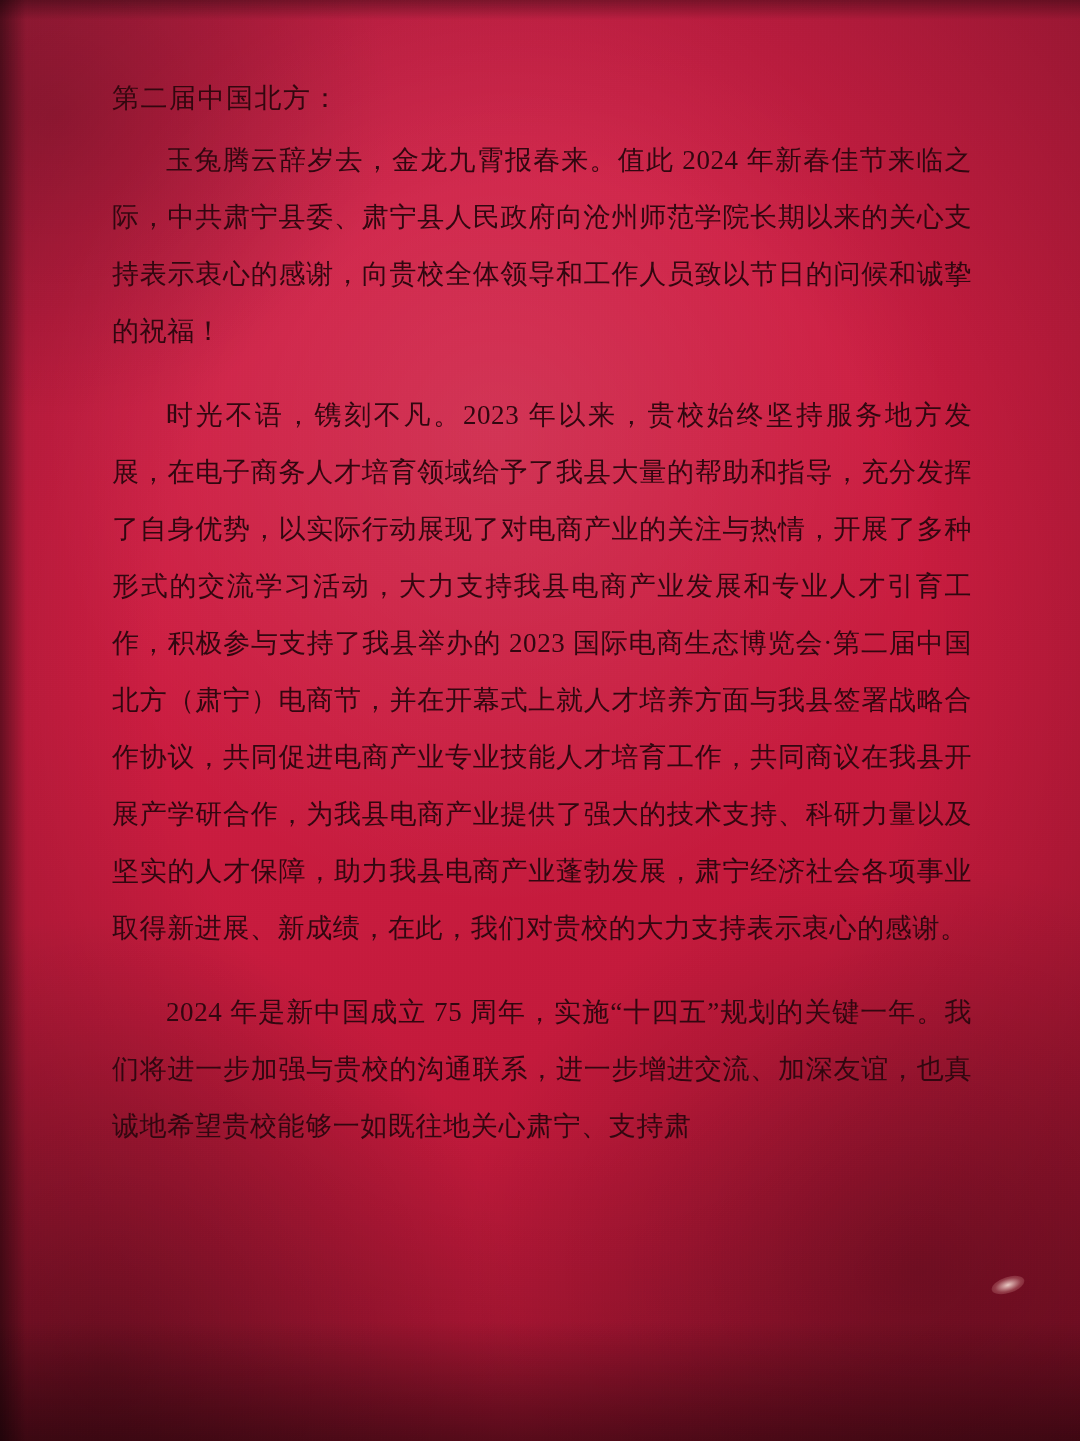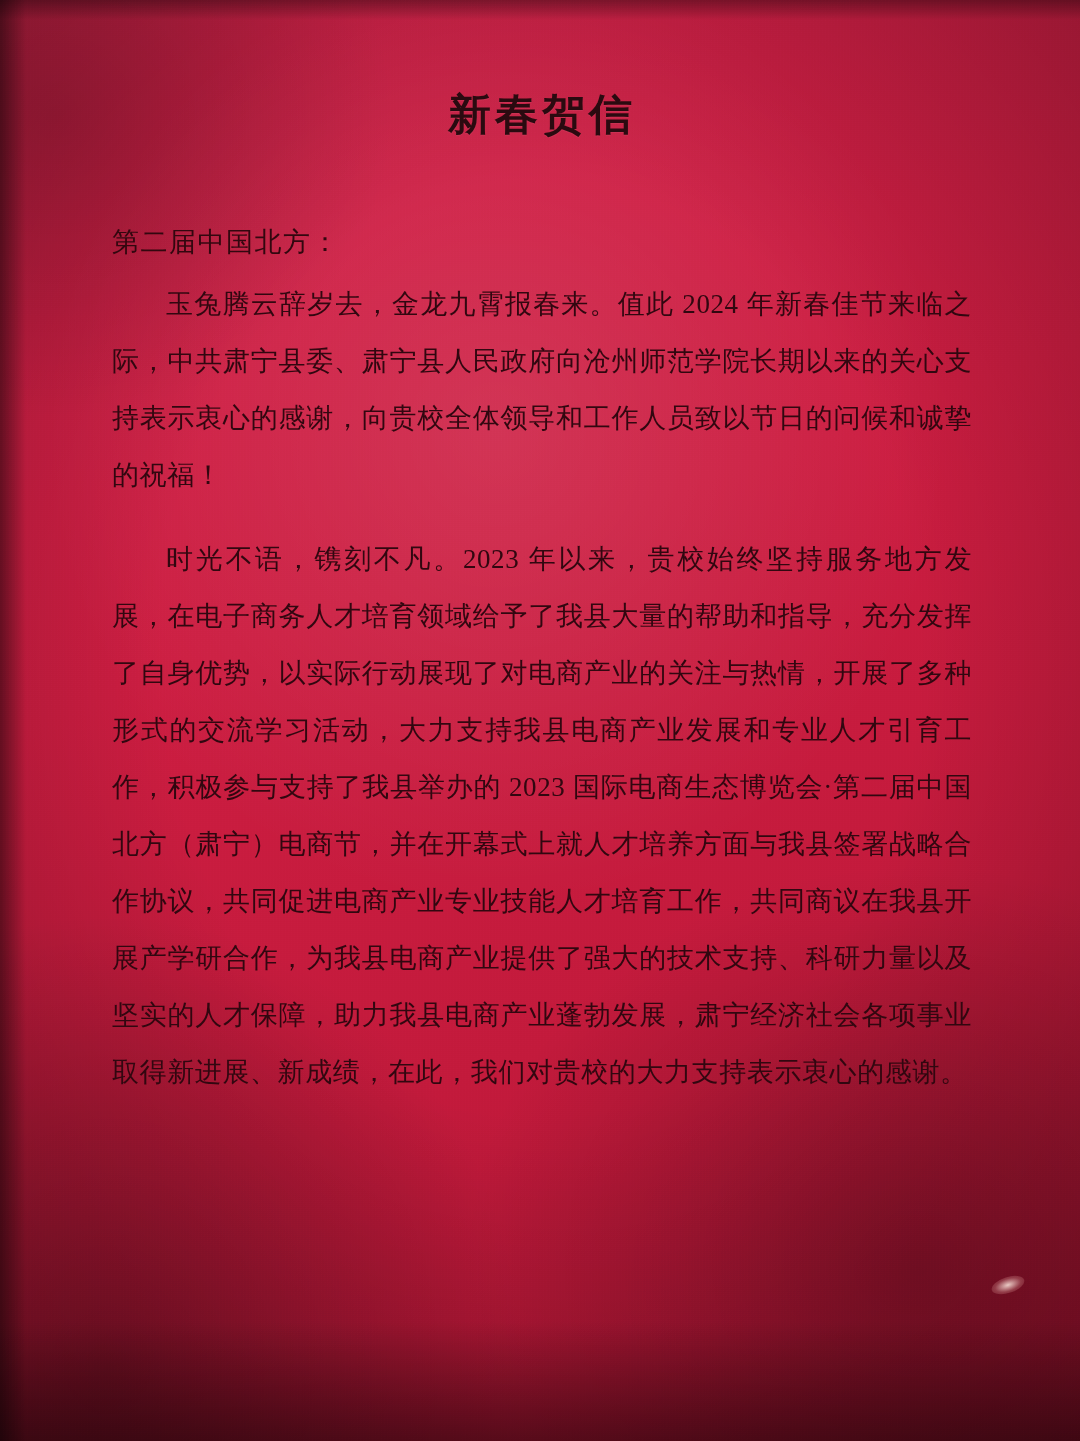--- a/index.html
+++ b/index.html
@@ -104,23 +104,23 @@
   .body-para.first { margin-top: 16px; }
 </style>
 </head>
 <body>
 
 <div class="page">
   <div class="edge-dark-top"></div>
   <div class="edge-dark-left"></div>
 
   <div class="content">
-    <h1 class="doc-title">新春贺信</h1>
     <div class="salutation">第二届中国北方：</div>
     <p class="body-para first">玉兔腾云辞岁去，金龙九霄报春来。值此 2024 年新春佳节来临之际，中共肃宁县委、肃宁县人民政府向沧州师范学院长期以来的关心支持表示衷心的感谢，向贵校全体领导和工作人员致以节日的问候和诚挚的祝福！</p>
     <p class="body-para">时光不语，镌刻不凡。2023 年以来，贵校始终坚持服务地方发展，在电子商务人才培育领域给予了我县大量的帮助和指导，充分发挥了自身优势，以实际行动展现了对电商产业的关注与热情，开展了多种形式的交流学习活动，大力支持我县电商产业发展和专业人才引育工作，积极参与支持了我县举办的 2023 国际电商生态博览会·第二届中国北方（肃宁）电商节，并在开幕式上就人才培养方面与我县签署战略合作协议，共同促进电商产业专业技能人才培育工作，共同商议在我县开展产学研合作，为我县电商产业提供了强大的技术支持、科研力量以及坚实的人才保障，助力我县电商产业蓬勃发展，肃宁经济社会各项事业取得新进展、新成绩，在此，我们对贵校的大力支持表示衷心的感谢。</p>
+    <p class="body-para">2024 年是新中国成立 75 周年，实施“十四五”规划的关键一年。我们将进一步加强与贵校的沟通联系，进一步增进交流、加深友谊，也真诚地希望贵校能够一如既往地关心肃宁、支持肃</p>
   </div>
 
   <div class="grain"></div>
   <div class="vignette"></div>
   <div class="glare"></div>
   <div class="edge-dark-bottom"></div>
 </div>
 
 </body></html>

